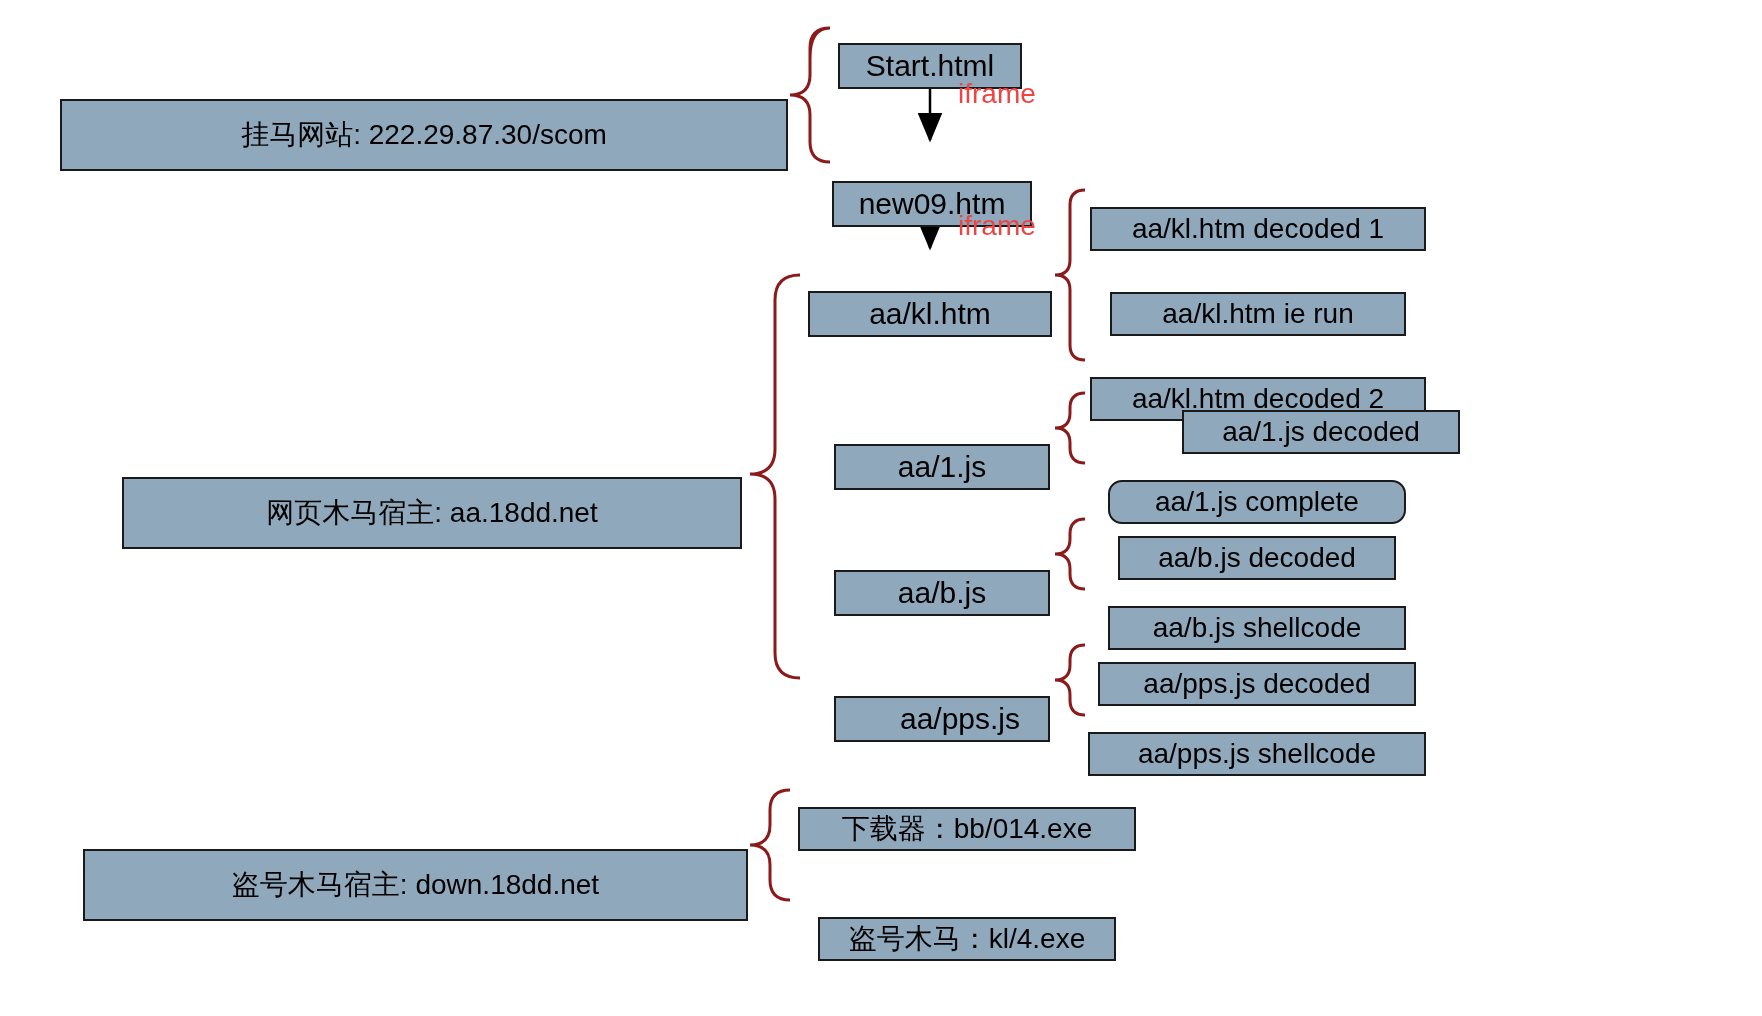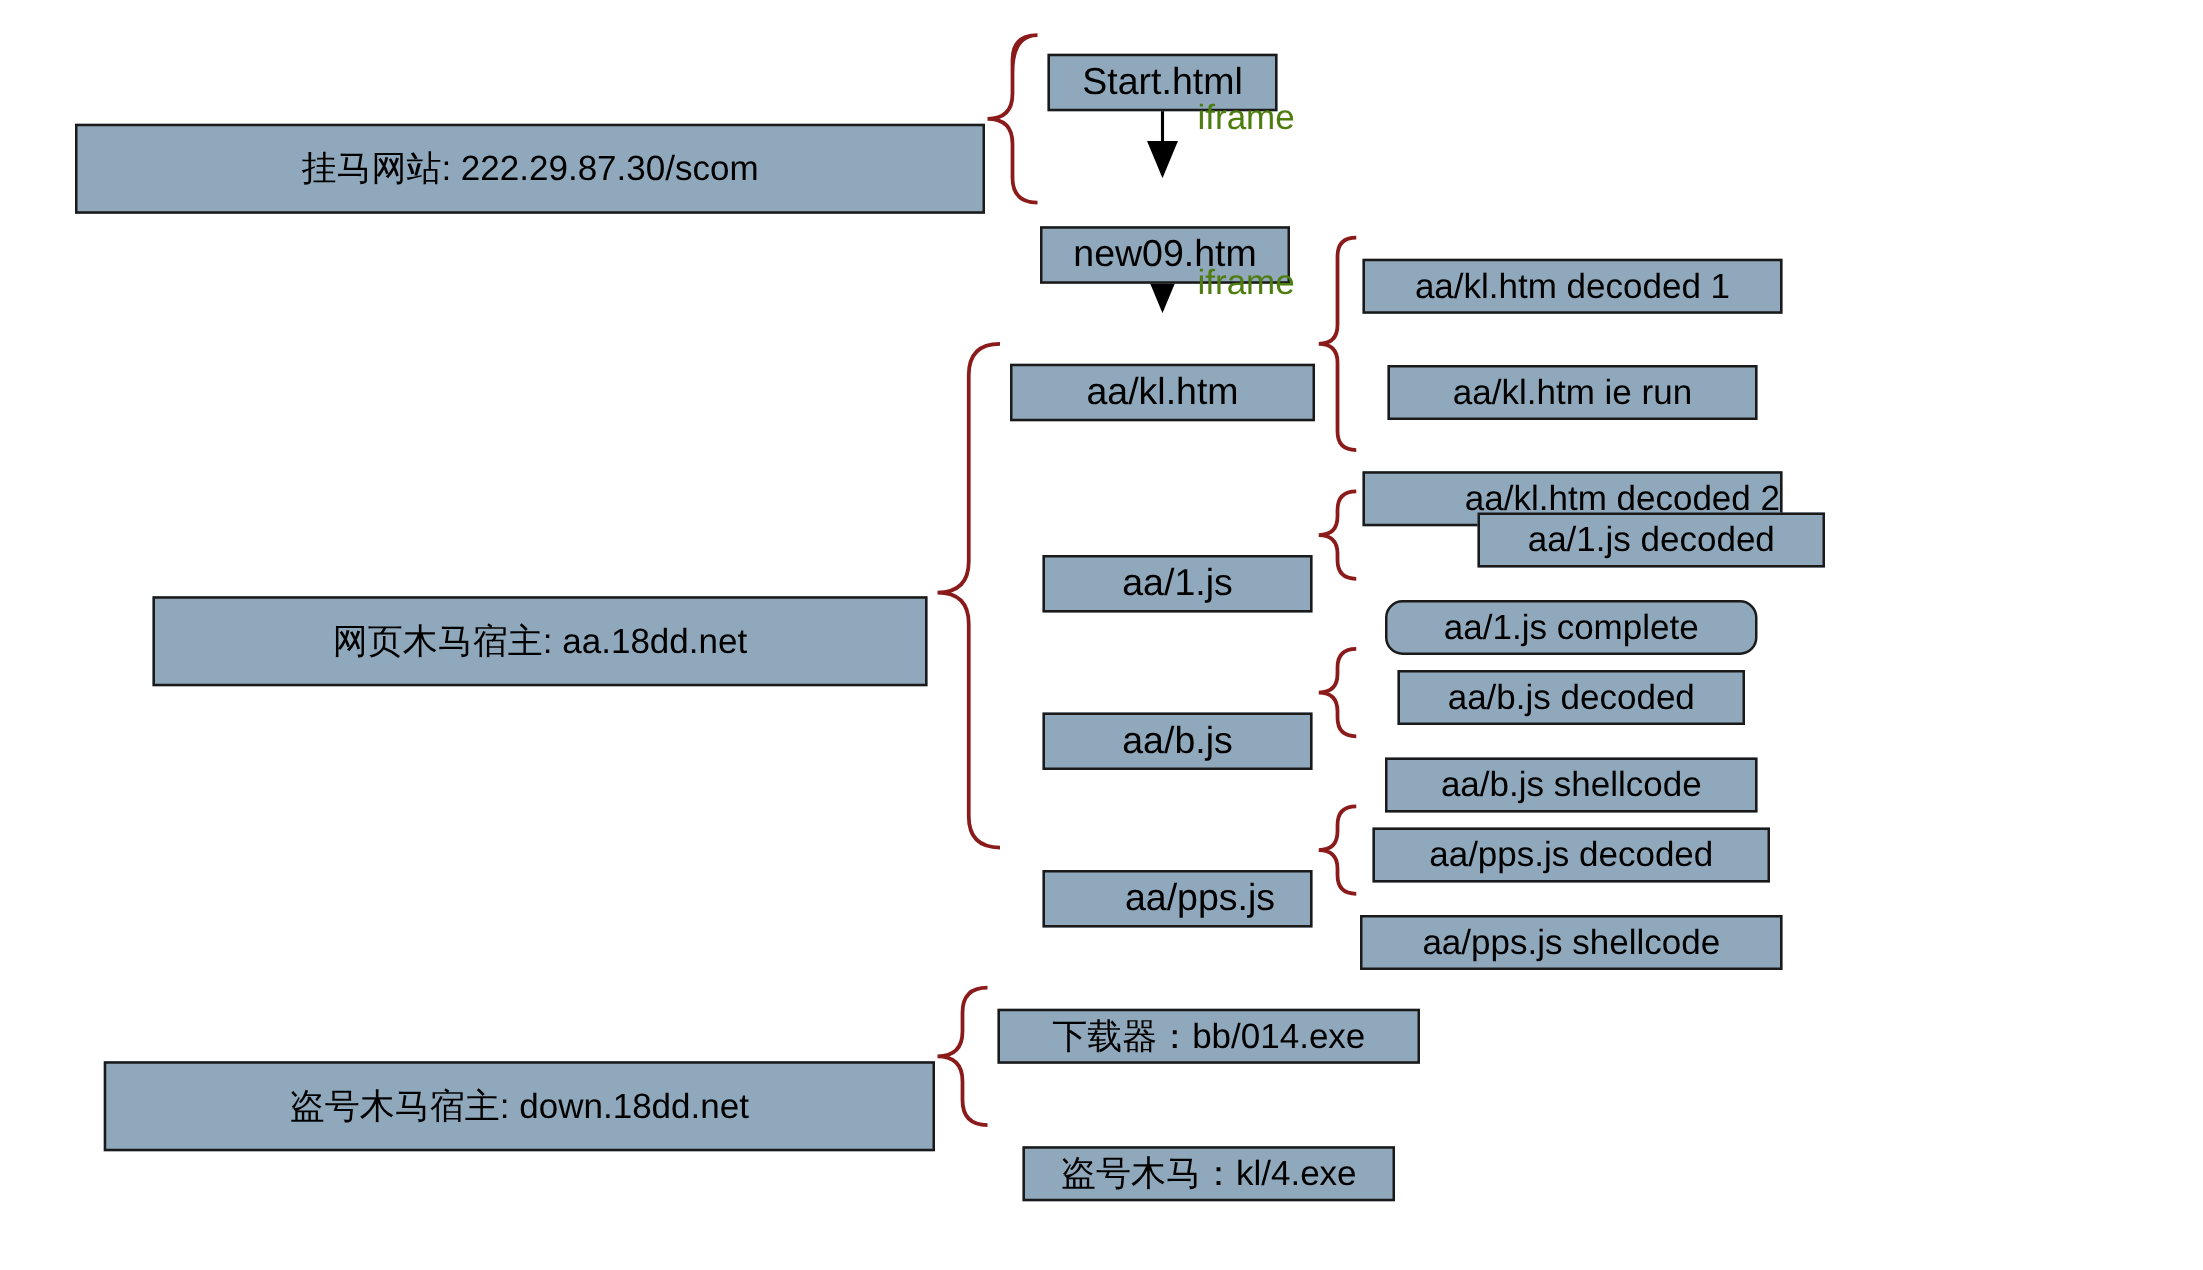--- a/index.html
+++ b/index.html
@@ -28,21 +28,21 @@
     }
     .node-medium {
       font-size: 30px;
     }
     .node-small {
       font-size: 28px;
     }
     .label {
       position: absolute;
       font-size: 28px;
-      color: #4d7c0f;
+      color: #ef4444;
     }
     svg {
       position: absolute;
       top: 0;
       left: 0;
       width: 1762px;
       height: 1016px;
       pointer-events: none;
     }
   </style>
@@ -119,21 +119,21 @@
 </div>
 
 <div class="node node-small" style="left:1090px; top:168px; width:336px; height:44px;">
   <span>aa/kl.htm decoded 1</span>
 </div>
 
 <div class="node node-small" style="left:1110px; top:253px; width:296px; height:44px;">
   <span>aa/kl.htm ie run</span>
 </div>
 
-<div class="node node-small" style="left:1090px; top:338px; width:336px; height:44px;justify-content:flex-end;">
+<div class="node node-small" style="left:1090px; top:338px; width:336px; height:44px;">
   <span>aa/kl.htm decoded 2</span>
 </div>
 
 <div class="node node-small" style="left:1182px; top:371px; width:278px; height:44px;">
   <span>aa/1.js decoded</span>
 </div>
 
 <div class="node node-small" style="left:1108px; top:441px; width:298px; height:44px;border-radius:14px;">
   <span>aa/1.js complete</span>
 </div>

